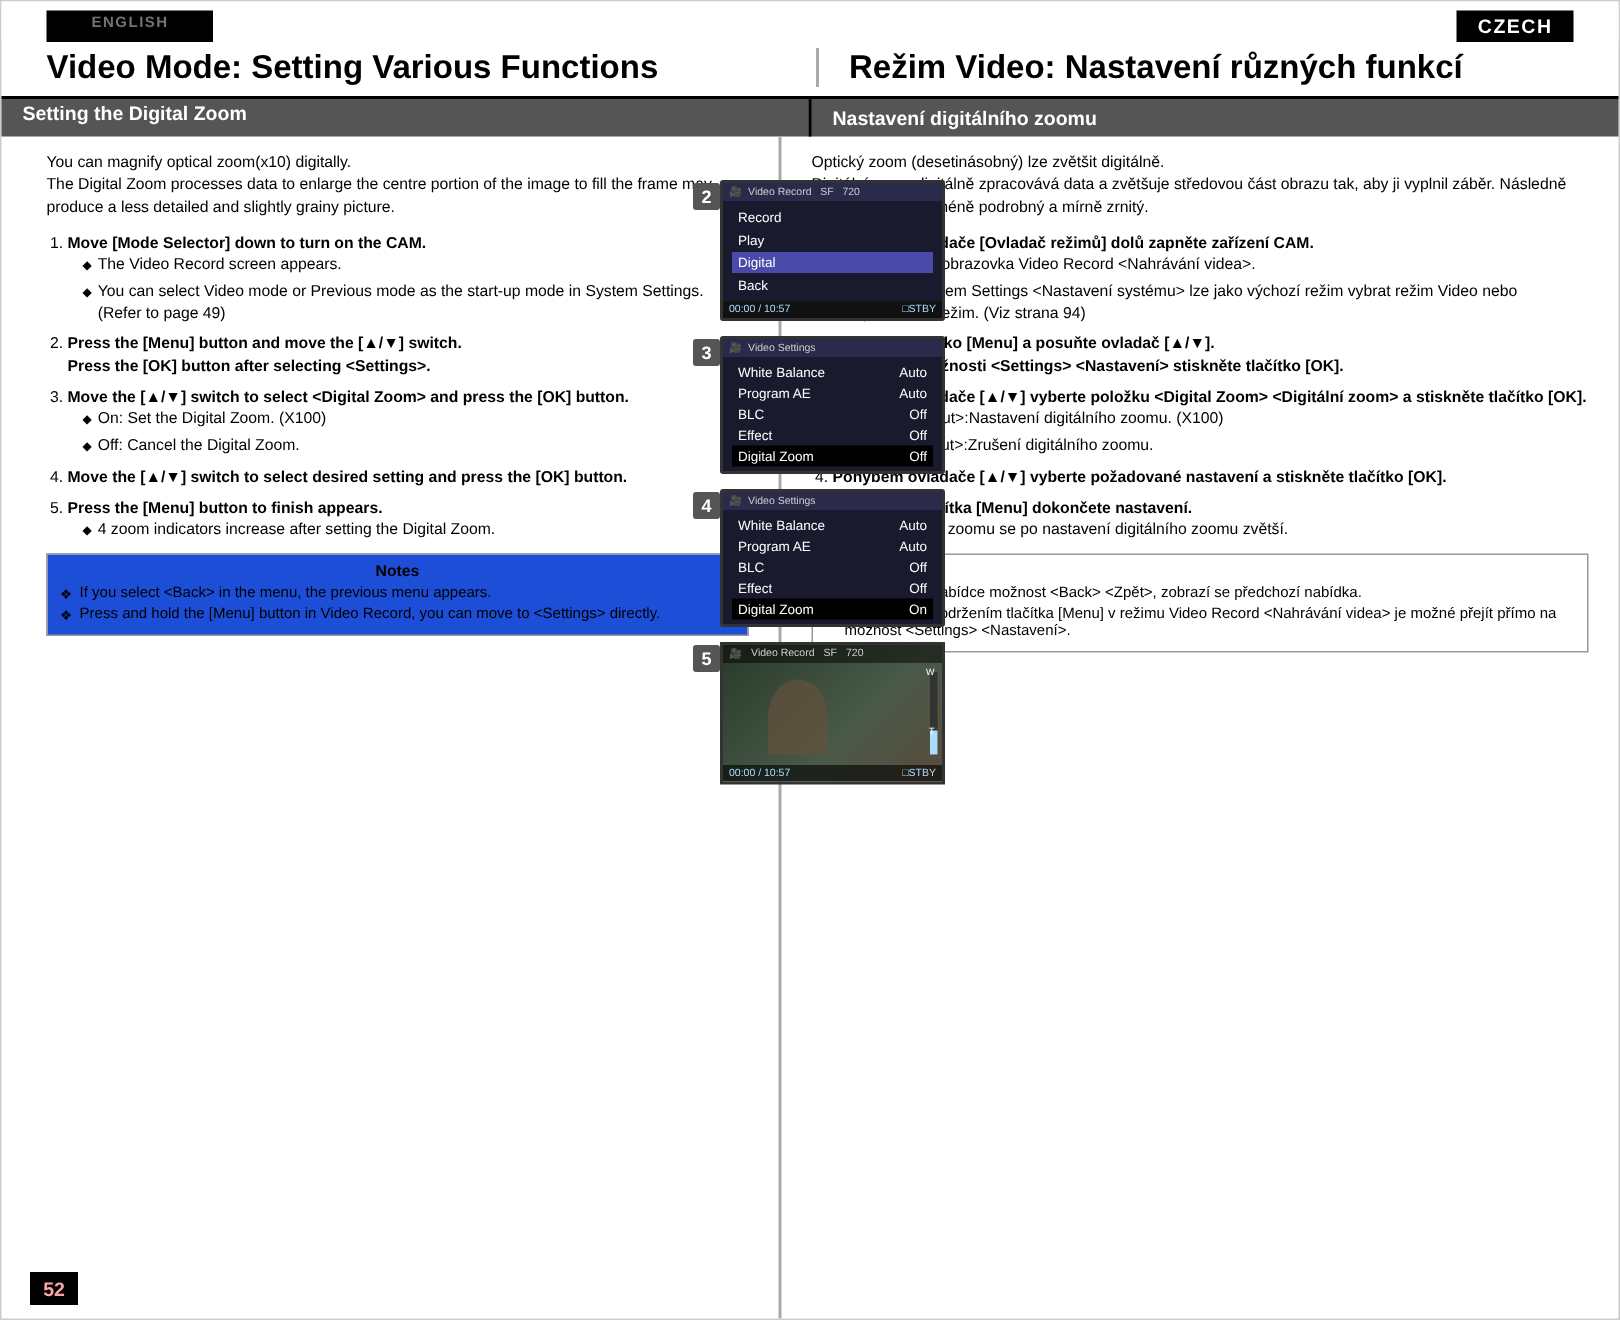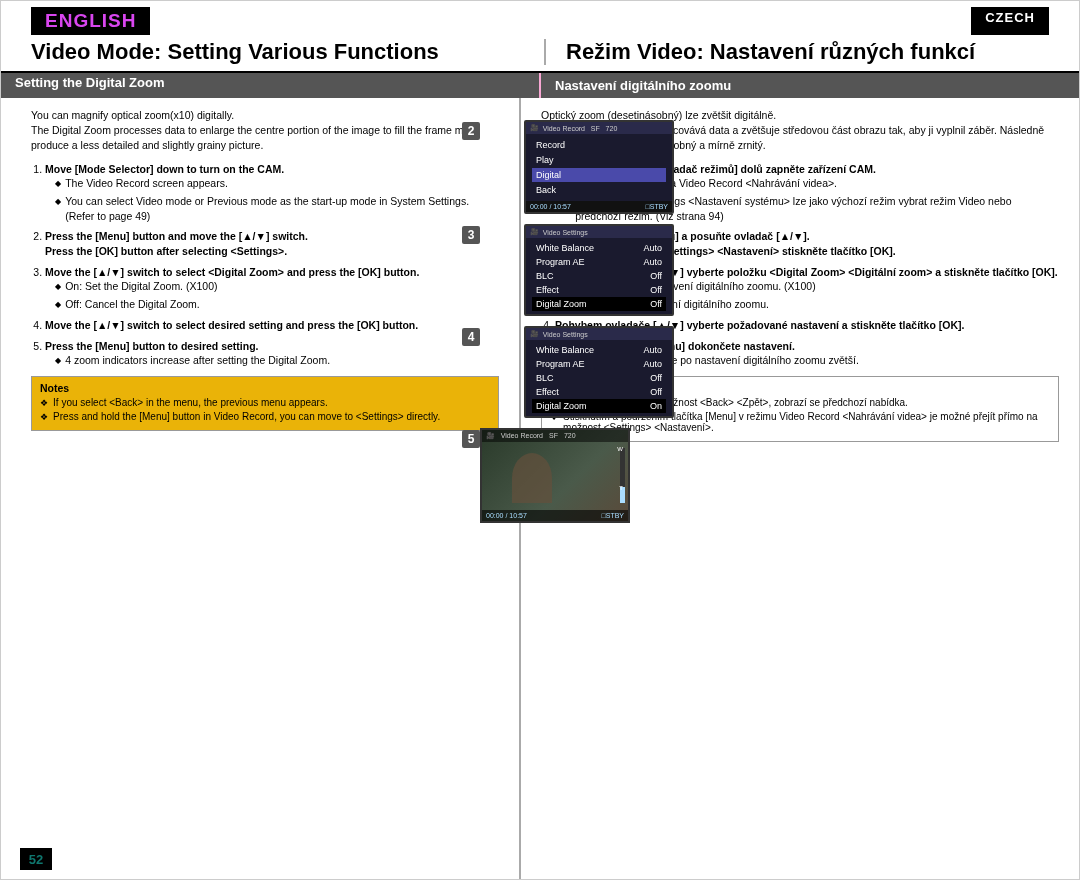--- a/index.html
+++ b/index.html
@@ -24,24 +24,24 @@
     
     .header-row {
       display: flex;
       width: 100%;
       background: #fff;
       padding-top: 6px;
     }
 
     .lang-label-english {
       background: #000;
-      color: #d946ef;
-      font-weight: bold;
-      font-size: 19px;
-      padding: 3px 14px;
+      color: #737373;
+      font-weight: bold;
+      font-size: 10px;
+      padding: 3px 30px;
       margin-left: 30px;
       margin-right: 10px;
       letter-spacing: 1px;
     }
 
     .lang-label-czech {
       background: #000;
       color: #fff;
       font-weight: bold;
       font-size: 13px;
@@ -91,21 +91,21 @@
       flex: 1;
     }
 
     .section-header-right {
       background: #555;
       color: #fff;
       font-weight: bold;
       font-size: 13px;
       padding: 5px 14px;
       flex: 1;
-      border-left: 2px solid #f9a8d4;
+      border-left: 2px solid #000000;
     }
 
     
     .content-row {
       display: flex;
       flex: 1;
       width: 100%;
       overflow: hidden;
     }
 
@@ -177,21 +177,20 @@
       z-index: 10;
     }
 
     .cam-screen {
       width: 150px;
       border: 2px solid #333;
       background: #1a1a2e;
       border-radius: 2px;
       position: relative;
       overflow: hidden;
-      margin-left: 44px;
     }
 
     .cam-screen-header {
       background: #2a2a4a;
       color: #ccc;
       font-size: 7px;
       padding: 2px 4px;
       display: flex;
       align-items: center;
       gap: 4px;
@@ -255,21 +254,22 @@
       position: relative;
       margin-left: 20px;
       margin-bottom: 6px;
     }
 
     
     .notes-box {
       border: 1px solid #999;
       padding: 5px 8px;
       margin-top: 8px;
-      background: #eab308;
+      background: #1d4ed8;
+      text-align: center;
     }
 
     .notes-title {
       font-weight: bold;
       font-size: 10.5px;
       margin-bottom: 3px;
     }
 
     .notes-item {
       display: flex;
@@ -314,21 +314,21 @@
       flex-shrink: 0;
       margin-top: 1px;
     }
 
     
     .page-number {
       position: absolute;
       bottom: 10px;
       left: 20px;
       background: #000;
-      color: #0f766e;
+      color: #fca5a5;
       font-weight: bold;
       font-size: 13px;
       width: 32px;
       height: 22px;
       display: flex;
       align-items: center;
       justify-content: center;
     }
 
     
@@ -437,21 +437,21 @@
           </li>
           <li>
             <b>Move the [▲/▼] switch to select &lt;Digital Zoom&gt; and press the [OK] button.</b>
             <div class="bullet-item">On: Set the Digital Zoom. (X100)</div>
             <div class="bullet-item">Off: Cancel the Digital Zoom.</div>
           </li>
           <li>
             <b>Move the [▲/▼] switch to select desired setting and press the [OK] button.</b>
           </li>
           <li>
-            <b>Press the [Menu] button to desired setting.</b>
+            <b>Press the [Menu] button to finish appears.</b>
             <div class="bullet-item">4 zoom indicators increase after setting the Digital Zoom.</div>
           </li>
         </ol>
       </div>
 
       <div class="notes-box">
         <div class="notes-title">Notes</div>
         <div class="notes-item">If you select &lt;Back&gt; in the menu, the previous menu appears.</div>
         <div class="notes-item">Press and hold the [Menu] button in Video Record, you can move to &lt;Settings&gt; directly.</div>
       </div>

